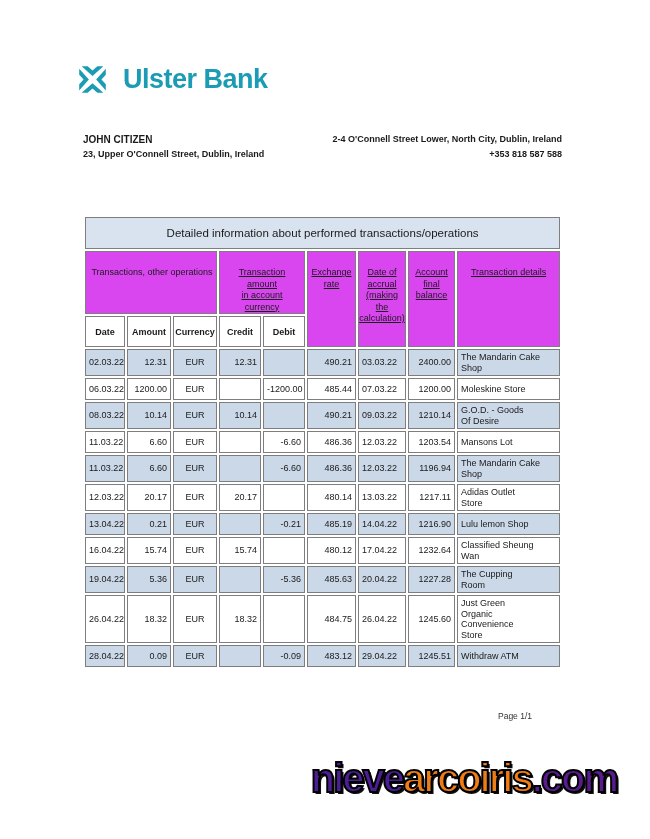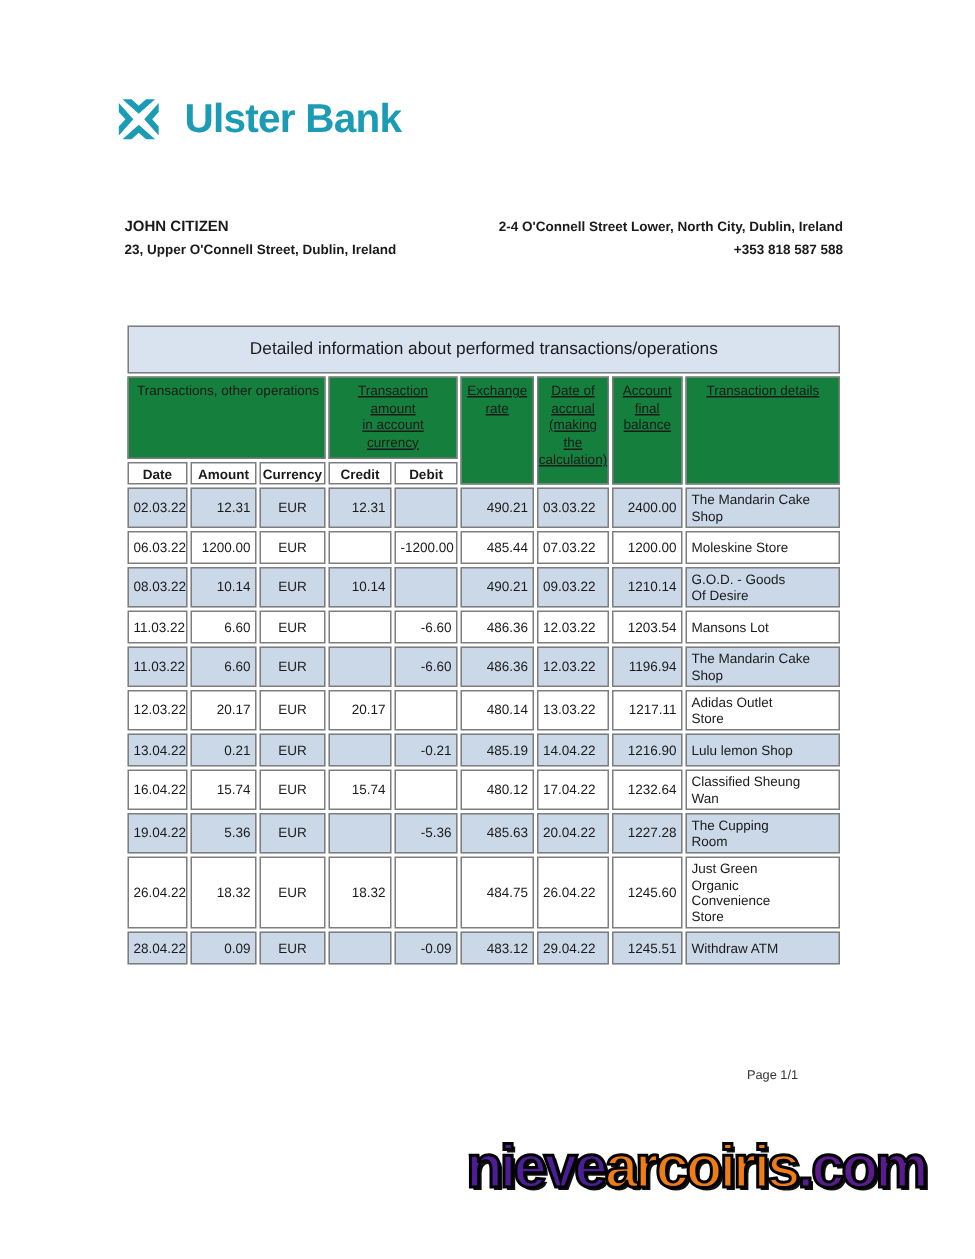--- a/index.html
+++ b/index.html
@@ -27,21 +27,21 @@
     font-size: 27px;
     font-weight: bold;
     letter-spacing: -0.5px;
     color: #1b9cb4;
   }
 
   
   .addresses {
     position: absolute;
     left: 83px;
-    top: 144px;
+    top: 132px;
     width: 479px;
     display: flex;
     justify-content: space-between;
   }
   .addr-left { text-align: left; }
   .addr-right { text-align: right; }
   .addr-name { font-size: 10px; font-weight: bold; line-height: 15px; }
   .addr-line { font-size: 9px; font-weight: bold; line-height: 15px; }
 
   
@@ -63,25 +63,25 @@
   }
   .title-cell {
     background: #d9e3ef;
     font-size: 11.5px;
     font-weight: bold;
     text-align: center;
     height: 32px;
     vertical-align: middle;
     padding: 2px 0;
   }
-  .hdr-row1 th { height: 55px; vertical-align: top; padding-top: 3px; background: #15803d; }
+  .hdr-row1 th { height: 55px; vertical-align: top; padding-top: 15px; background: #d946ef; }
   .th-group1 { font-weight: bold; text-align: center; padding-left: 2px; }
   .th-center { text-align: center; line-height: 11.5px; text-decoration: underline; }
   .hdr-row2 th {
-    height: 15px;
+    height: 31px;
     font-weight: bold;
     text-align: center;
     vertical-align: middle;
     background: #fff;
   }
   .doc-table tbody td {
     height: 22px;
     vertical-align: middle;
     line-height: 10.5px;
     padding: 2px 3px;

